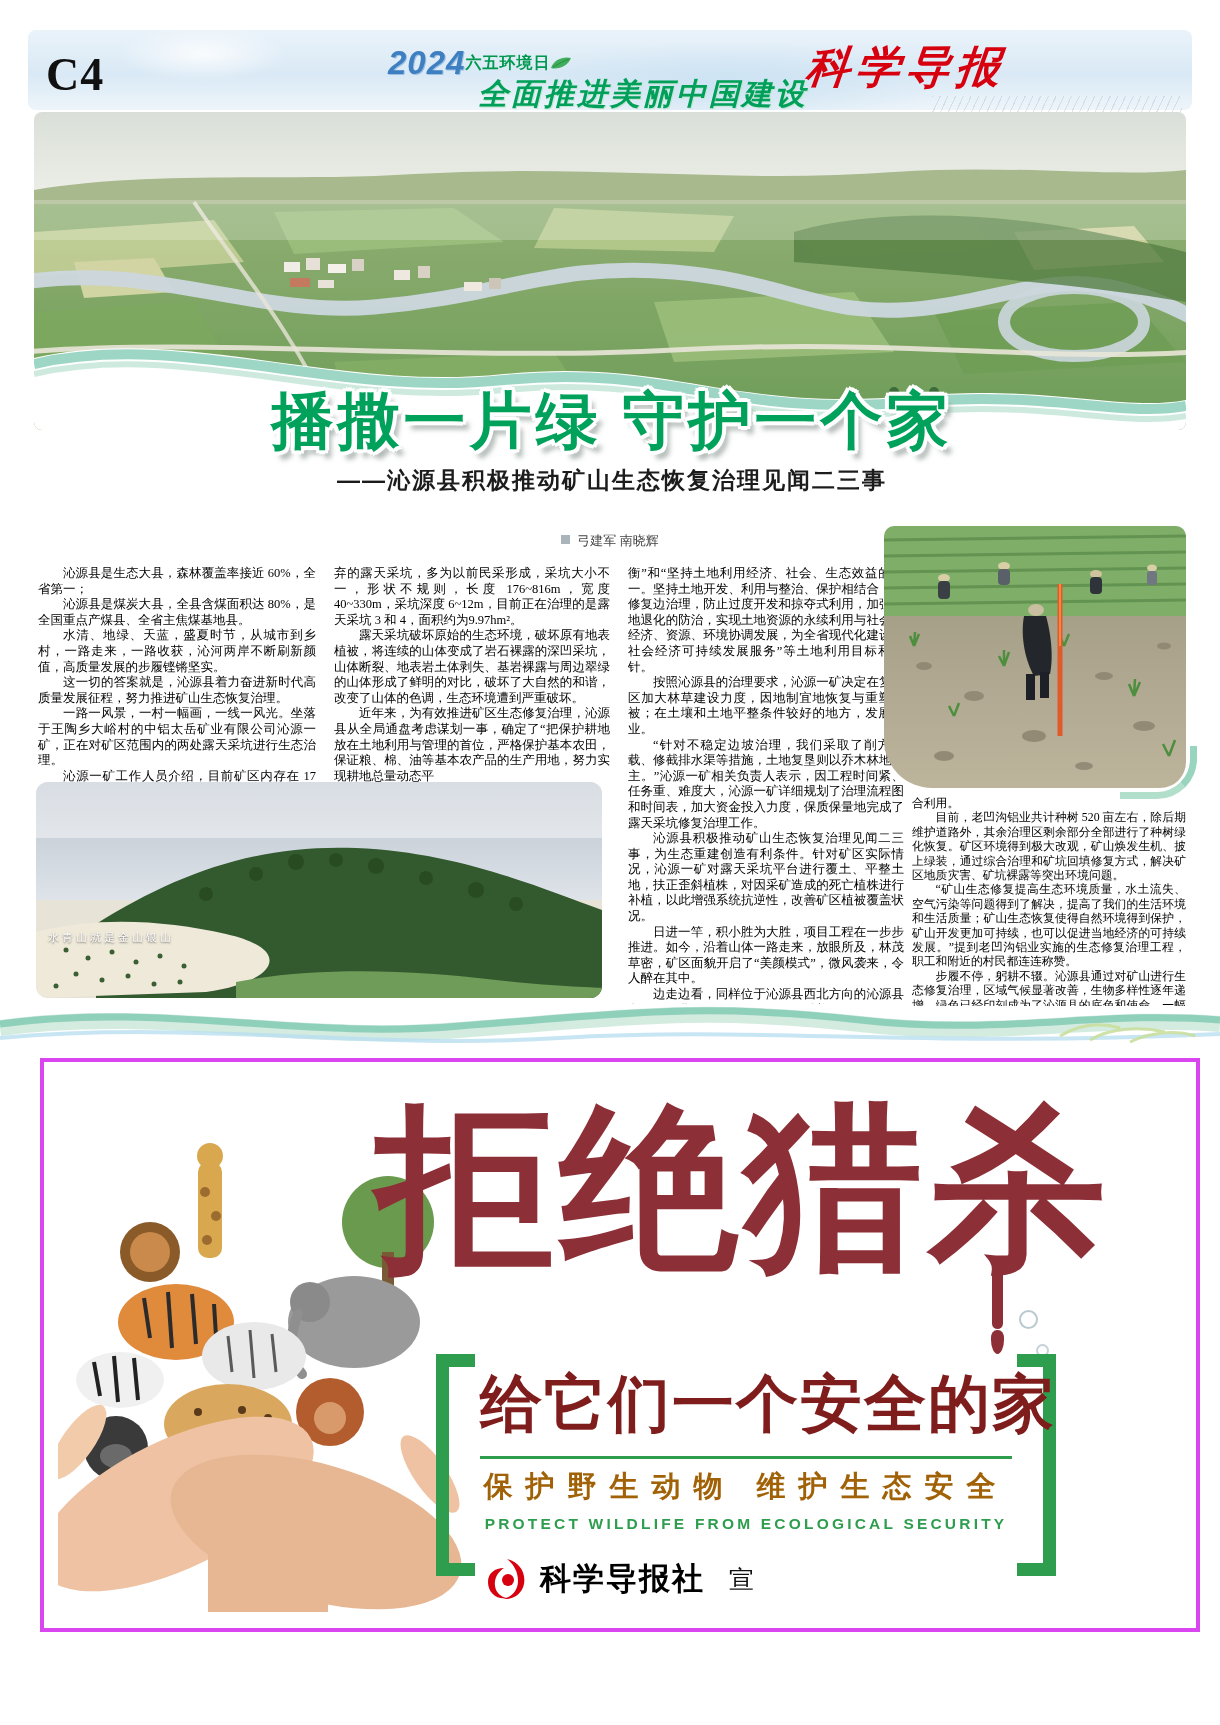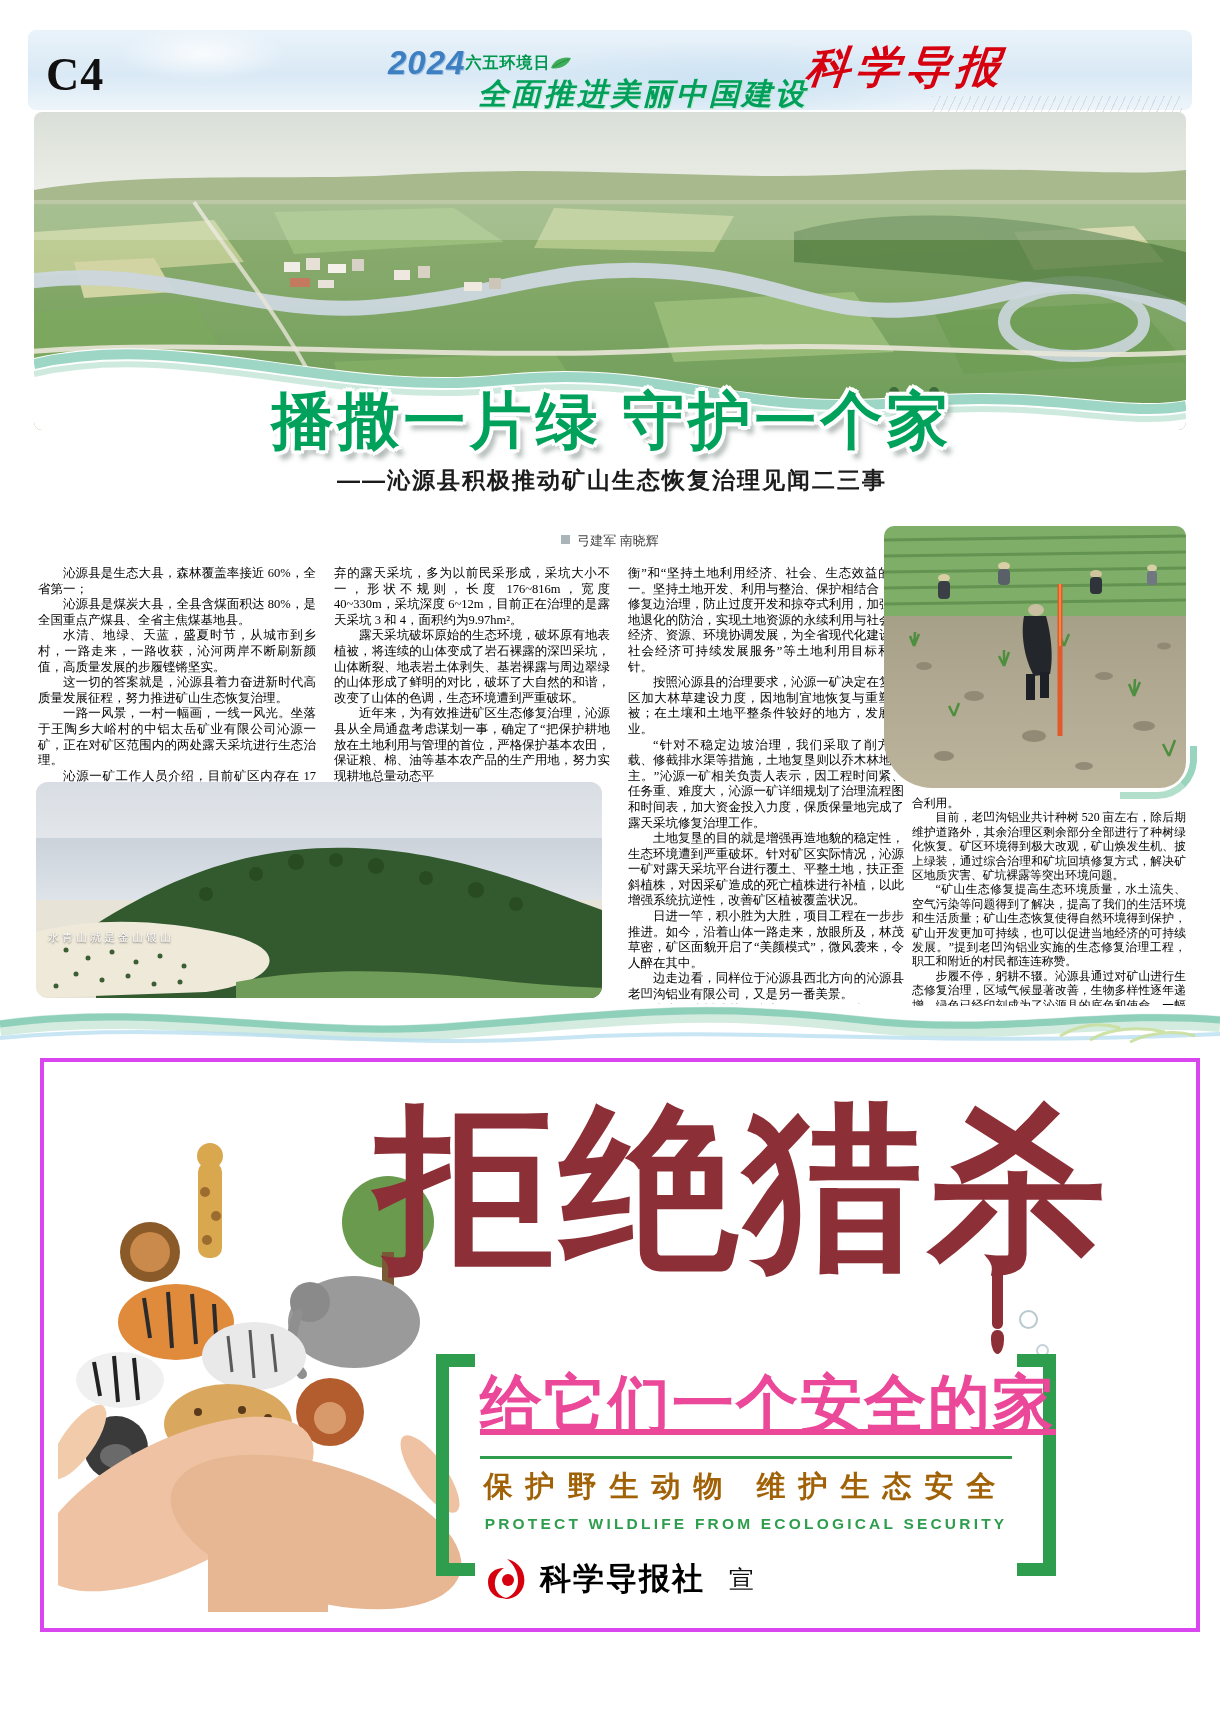--- a/index.html
+++ b/index.html
@@ -111,22 +111,22 @@
     border-radius:4px 4px 10px 10px;}
   .drip2{position:absolute;left:947px;top:268px;width:13px;height:24px;background:#8d2f36;
     border-radius:50% 50% 55% 55%/35% 35% 65% 65%;}
   .bubble1{position:absolute;left:975px;top:248px;width:15px;height:15px;border:2px solid #b9c9cf;border-radius:50%;}
   .bubble2{position:absolute;left:992px;top:282px;width:9px;height:9px;border:2px solid #c4d2d7;border-radius:50%;}
   .bracket-block{position:absolute;left:392px;top:292px;width:620px;height:200px;}
   .brk{position:absolute;top:0;width:26px;height:196px;}
   .brk-l{left:0;border-left:13px solid #2e9e4e;border-top:13px solid #2e9e4e;border-bottom:13px solid #2e9e4e;}
   .brk-r{right:0;border-right:13px solid #2e9e4e;border-top:13px solid #2e9e4e;border-bottom:13px solid #2e9e4e;}
   .bracket-inner{position:absolute;left:44px;top:8px;width:532px;text-align:center;}
-  .ad-line1{font-size:62px;font-weight:bold;color:#ec4899;letter-spacing:2px;white-space:nowrap;
-    font-family:"DejaVu Sans",sans-serif;text-decoration:underline;}
+  .ad-line1{font-size:62px;font-weight:bold;color:#7f1d1d;letter-spacing:2px;white-space:nowrap;
+    font-family:"DejaVu Sans",sans-serif;}
   .ad-rule{margin:10px auto 8px;width:100%;border-top:3px solid #2e9e4e;}
   .ad-line2{font-size:29px;font-weight:bold;color:#a16207;letter-spacing:13px;white-space:nowrap;}
   .ad-line3{margin-top:8px;font-size:15.5px;font-weight:bold;color:#2e9e4e;letter-spacing:3.2px;white-space:nowrap;}
   .ad-footer{position:absolute;left:0;bottom:26px;width:100%;display:flex;align-items:center;justify-content:center;gap:10px;}
   .brand-logo{width:46px;height:46px;}
   .brand-text{font-size:31px;font-weight:bold;color:#000000;font-family:"Liberation Serif",serif;letter-spacing:2px;}
   .brand-note{font-size:25px;color:#111;margin-left:14px;letter-spacing:2px;}
 </style>
 </head>
 <body>
@@ -230,21 +230,21 @@
     </div>
   <div class="col" id="col2">
       <p class="cont">弃的露天采坑，多为以前民采形成，采坑大小不一，形状不规则，长度 176~816m，宽度 40~330m，采坑深度 6~12m，目前正在治理的是露天采坑 3 和 4，面积约为9.97hm²。</p>
       <p>露天采坑破坏原始的生态环境，破坏原有地表植被，将连续的山体变成了岩石裸露的深凹采坑，山体断裂、地表岩土体剥失、基岩裸露与周边翠绿的山体形成了鲜明的对比，破坏了大自然的和谐，改变了山体的色调，生态环境遭到严重破坏。</p>
       <p>近年来，为有效推进矿区生态修复治理，沁源县从全局通盘考虑谋划一事，确定了“把保护耕地放在土地利用与管理的首位，严格保护基本农田，保证粮、棉、油等基本农产品的生产用地，努力实现耕地总量动态平</p>
     </div>
   <div class="col" id="col3">
       <p class="cont">衡”和“坚持土地利用经济、社会、生态效益的统一。坚持土地开发、利用与整治、保护相结合，边修复边治理，防止过度开发和掠夺式利用，加强土地退化的防治，实现土地资源的永续利用与社会、经济、资源、环境协调发展，为全省现代化建设和社会经济可持续发展服务”等土地利用目标和方针。</p>
       <p>按照沁源县的治理要求，沁源一矿决定在复垦区加大林草建设力度，因地制宜地恢复与重塑植被；在土壤和土地平整条件较好的地方，发展农业。</p>
       <p>“针对不稳定边坡治理，我们采取了削方减载、修截排水渠等措施，土地复垦则以乔木林地为主。”沁源一矿相关负责人表示，因工程时间紧、任务重、难度大，沁源一矿详细规划了治理流程图和时间表，加大资金投入力度，保质保量地完成了露天采坑修复治理工作。</p>
-      <p>土地复垦的目的就是增强再造地貌的稳定性，生态环境遭到严重破坏。针对矿区实际情况，沁源一矿对露天采坑平台进行覆土、平整土地，扶正歪斜植株，对因采矿造成的死亡植株进行补植，以此增强系统抗逆性，改善矿区植被覆盖状况。</p>
+      <p>沁源县积极推动矿山生态恢复治理见闻二三事，为生态重建创造有利条件。针对矿区实际情况，沁源一矿对露天采坑平台进行覆土、平整土地，扶正歪斜植株，对因采矿造成的死亡植株进行补植，以此增强系统抗逆性，改善矿区植被覆盖状况。</p>
       <p>日进一竿，积小胜为大胜，项目工程在一步步推进。如今，沿着山体一路走来，放眼所及，林茂草密，矿区面貌开启了“美颜模式”，微风袭来，令人醉在其中。</p>
       <p>边走边看，同样位于沁源县西北方向的沁源县老凹沟铝业有限公司，又是另一番美景。</p>
       <p>青山环绕树成荫，清流潺潺鸟鸣翠。老凹沟铝业从2023 年 10 月开始，对矿区内 18 个需要生态恢复的遗留地块进行生态治理。</p>
     </div>
   <div class="col" id="col4">
       <p class="cont">合利用。</p>
       <p>目前，老凹沟铝业共计种树 520 亩左右，除后期维护道路外，其余治理区剩余部分全部进行了种树绿化恢复。矿区环境得到极大改观，矿山焕发生机、披上绿装，通过综合治理和矿坑回填修复方式，解决矿区地质灾害、矿坑裸露等突出环境问题。</p>
       <p>“矿山生态修复提高生态环境质量，水土流失、空气污染等问题得到了解决，提高了我们的生活环境和生活质量；矿山生态恢复使得自然环境得到保护，矿山开发更加可持续，也可以促进当地经济的可持续发展。”提到老凹沟铝业实施的生态修复治理工程，职工和附近的村民都连连称赞。</p>
       <p>步履不停，躬耕不辍。沁源县通过对矿山进行生态修复治理，区域气候显著改善，生物多样性逐年递增。绿色已经印刻成为了沁源县的底色和使命，一幅幅和谐隽美的生态文明画卷徐徐展开。</p>
     </div>

